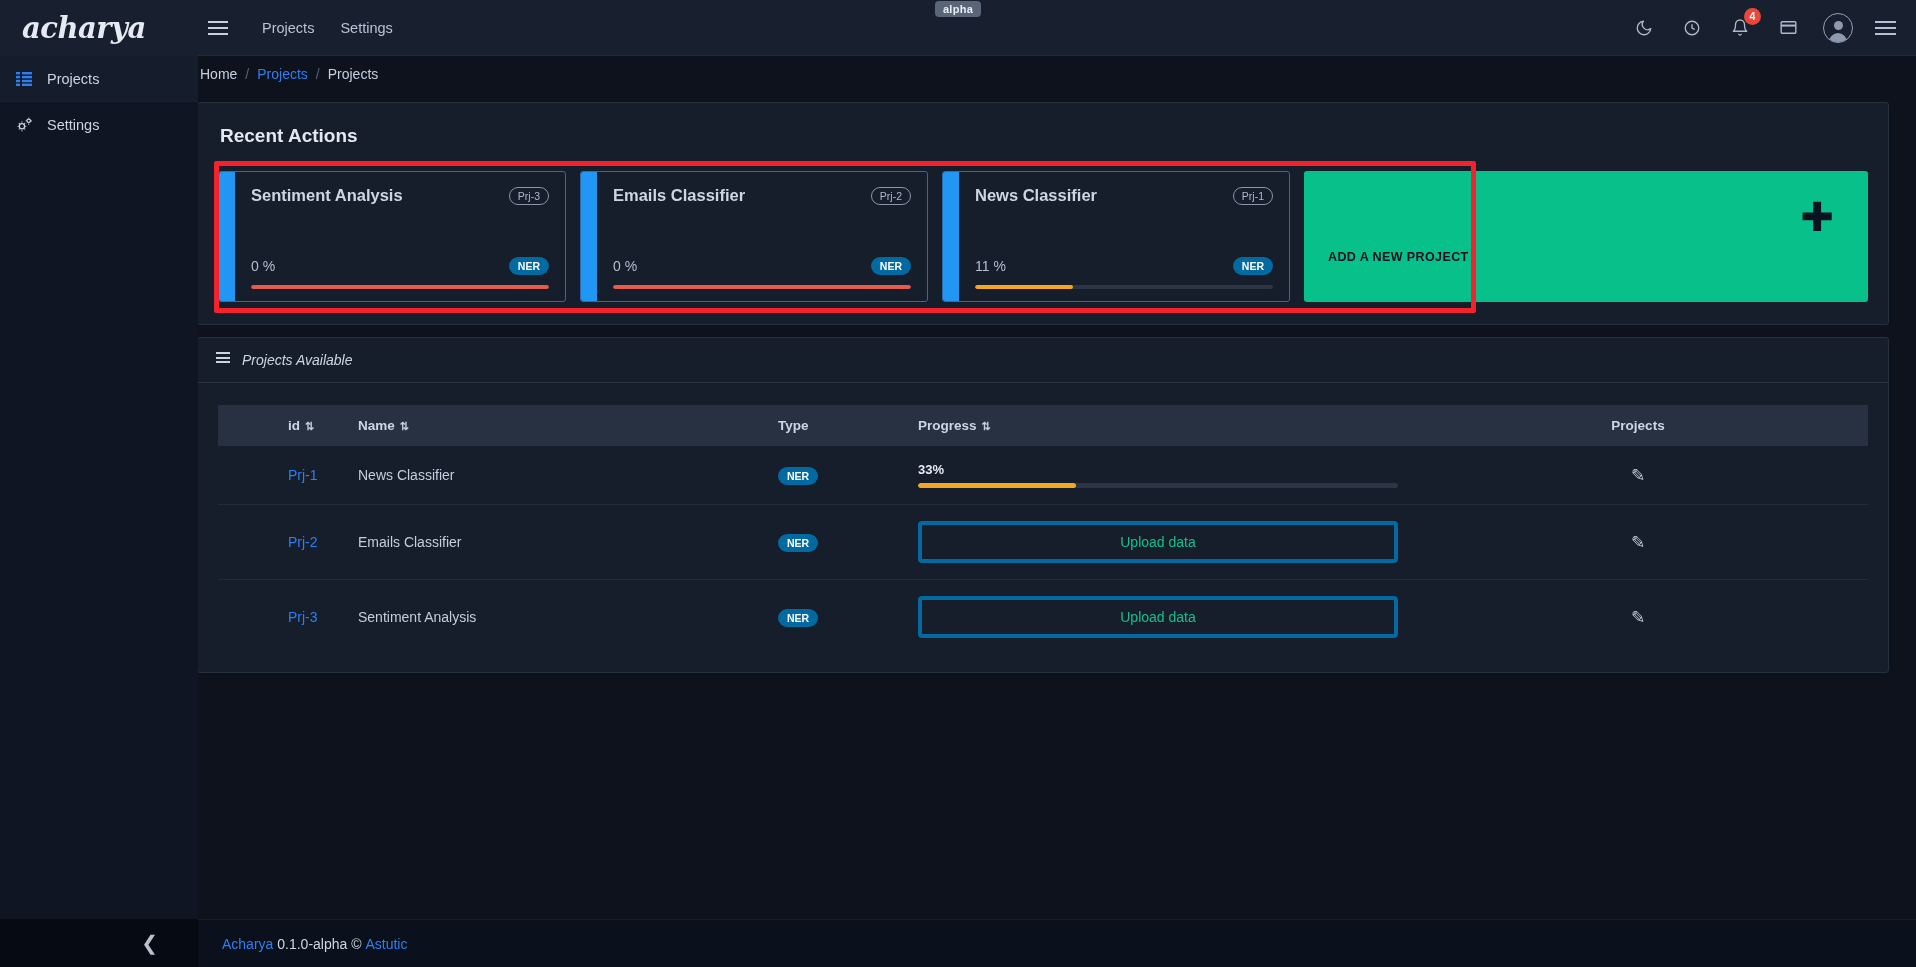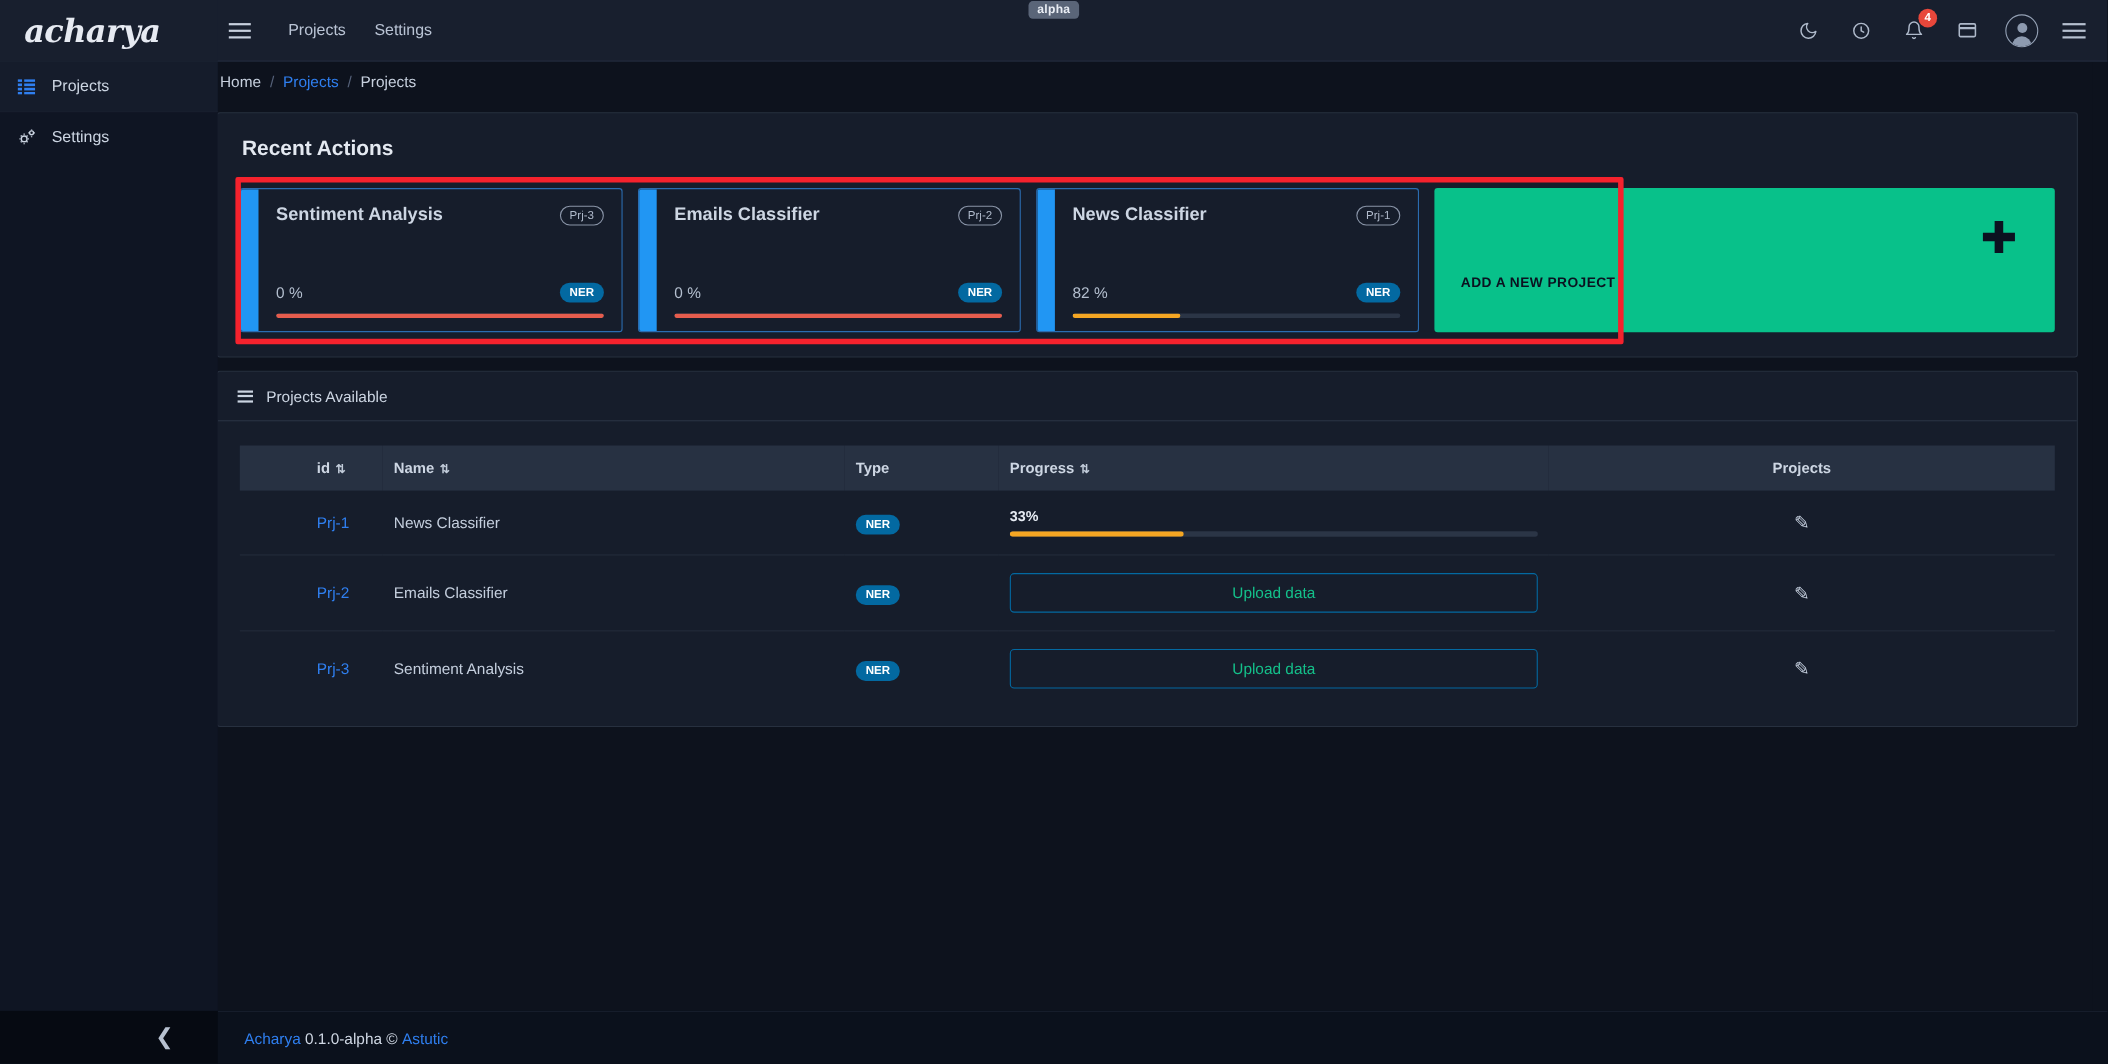--- a/index.html
+++ b/index.html
@@ -177,23 +177,23 @@
     font-family: "DejaVu Sans", sans-serif;
   }
   .addcard-label {
     position: absolute; left: 24px; top: 79px;
     color: #0b1220; font-size: 12.5px; font-weight: bold; letter-spacing: .4px;
   }
 
   
   .panel-table { margin-top: 12px; padding-bottom: 18px; }
   .table-head-bar {
-    display: flex; align-items: center; gap: 12px;
+    display: flex; gap: 12px;
     padding: 14px 18px; border-bottom: 1px solid #2a3344;
-    color: #ccd5e2; font-size: 14px;
+    color: #ccd5e2; font-size: 14px; font-style: italic;
   }
   .list-icon { display: flex; flex-direction: column; gap: 2.5px; }
   .list-icon i { display:block; width: 14px; height: 2px; background: #cbd4e1; }
 
   table { width: calc(100% - 40px); margin: 22px 20px 0 20px; border-collapse: collapse; }
   thead tr { background: #273142; }
   th {
     font-size: 13.5px; color: #cdd6e3; font-weight: bold;
     text-align: left; padding: 13px 10px; cursor: pointer;
   }
@@ -206,21 +206,21 @@
   tbody tr { border-bottom: 1px solid #232c3b; }
   tbody tr:last-child { border-bottom: none; }
   td { padding: 16px 10px; font-size: 14px; color: #c4cedd; vertical-align: middle; }
   td.c-id { padding-left: 70px; }
   td.c-id a { color: #2f7ff0; text-decoration: none; cursor: pointer; }
   .prog-cell .ppct { font-size: 13px; font-weight: bold; color: #e7ecf4; margin-bottom: 6px; }
   .prog-track { height: 5px; border-radius: 3px; background: #2b3546; overflow: hidden; }
   .prog-fill { height: 100%; border-radius: 3px; background: #f5a623; }
   .upload-btn {
     display: block; width: 100%;
-    border: 1px solid #0369a1; background: transparent;
+    border: 4px solid #0369a1; background: transparent;
     color: #14c08a; font-size: 14px; font-family: inherit;
     padding: 9px 0; border-radius: 4px; cursor: pointer; text-align: center;
   }
   .edit-cell { text-align: center; }
   .edit-icon { font-size: 17px; cursor: pointer; }
 
   
   .footer {
     position: absolute; bottom: 0; left: 198px;
     width: 1718px; height: 48px;
@@ -377,21 +377,21 @@
         </div>
 
         <div class="pcard">
           <div class="pcard-accent"></div>
           <div class="pcard-body">
             <div class="pcard-head">
               <span class="pcard-title">News Classifier</span>
               <span class="pill-outline">Prj-1</span>
             </div>
             <div class="pcard-mid">
-              <span class="pct">82 %</span>
+              <span class="pct">11 %</span>
               <span class="pill-ner">NER</span>
             </div>
             <div class="bar-track">
               <div class="bar-fill" style="background: rgb(245, 166, 35); width: 33%;"></div>
             </div>
           </div>
         </div>
 
         <div class="addcard">
           <span class="plus">✚</span>

